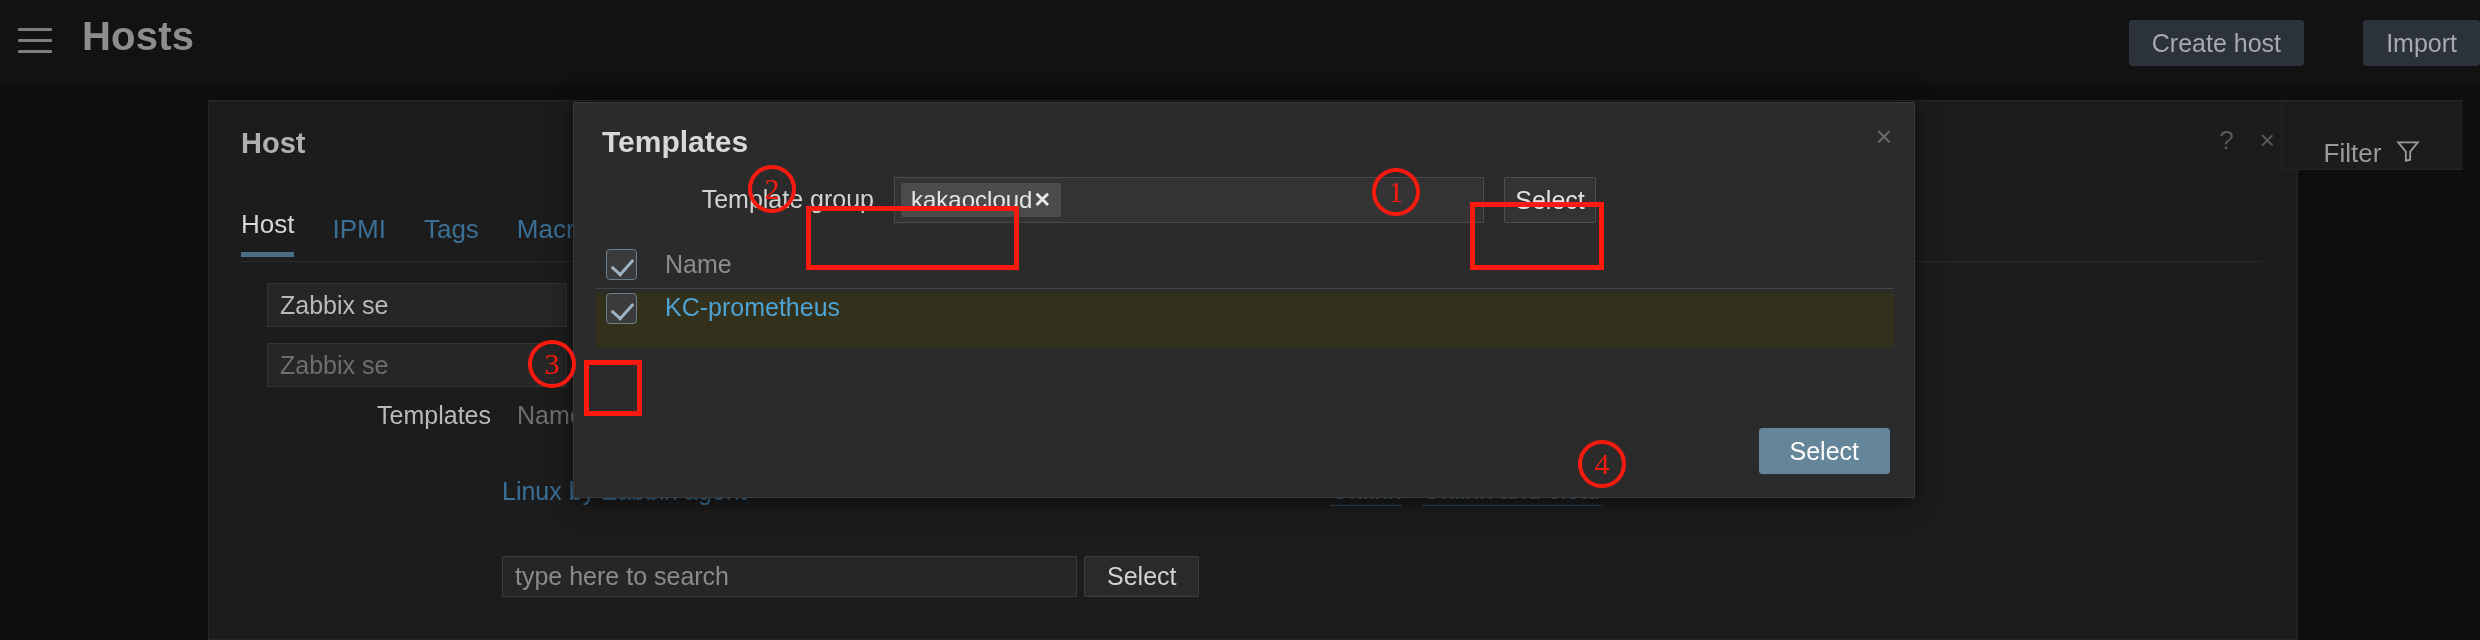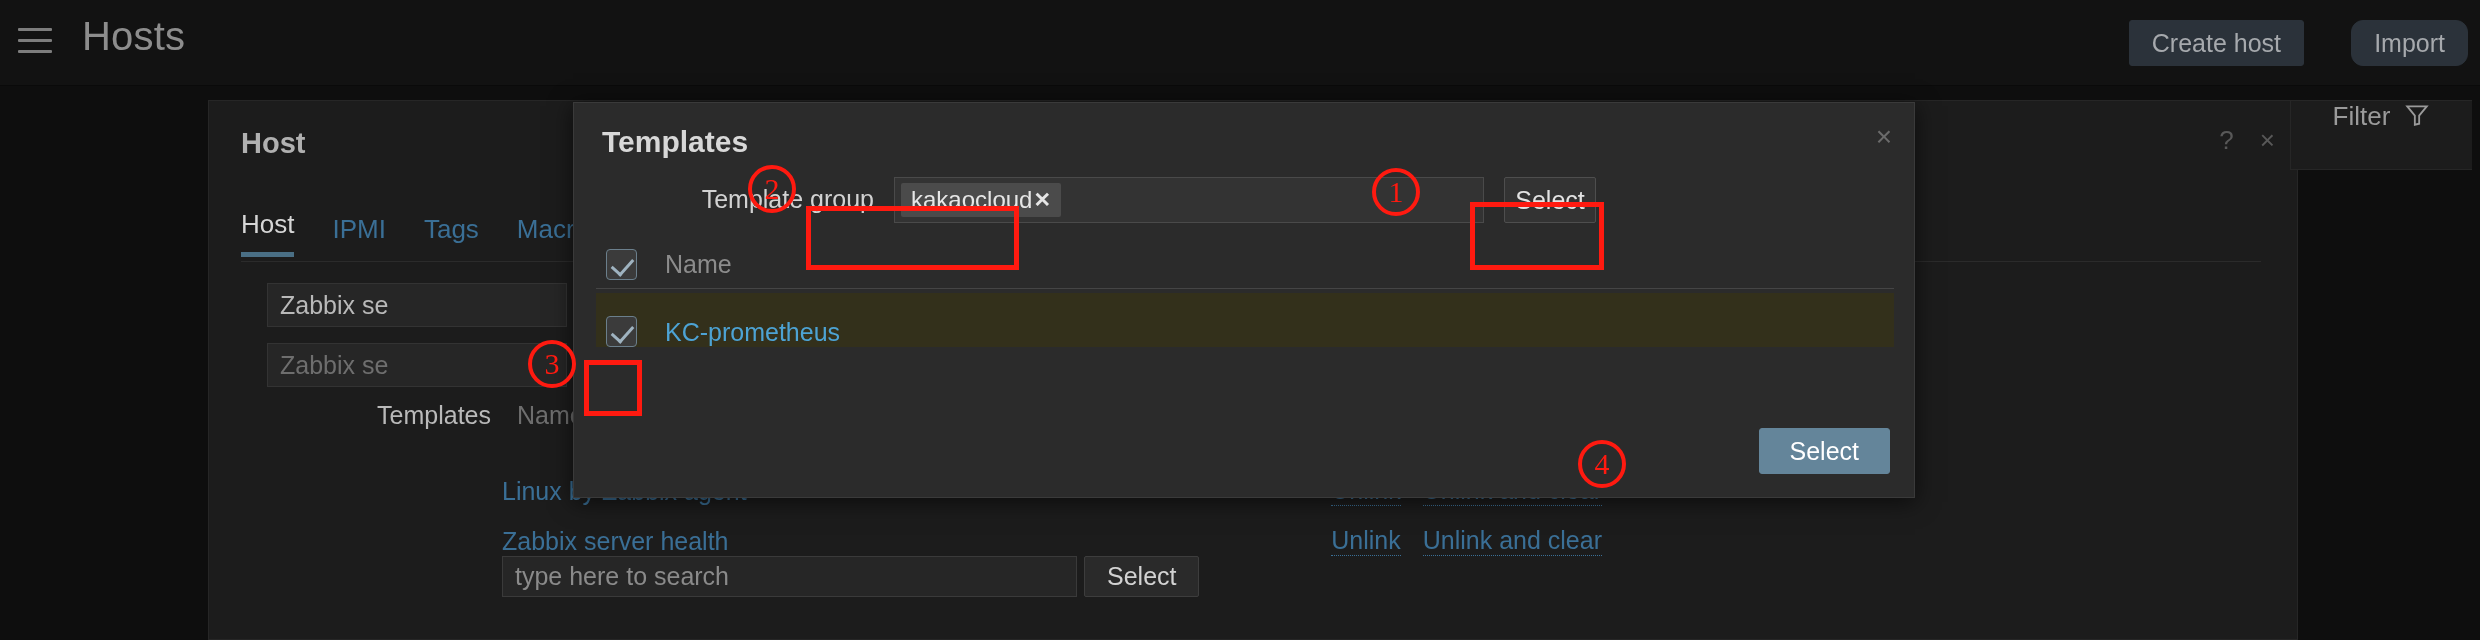--- a/index.html
+++ b/index.html
@@ -20,35 +20,35 @@
   .hamburger {
     position: absolute; left: 18px; top: 28px; width: 34px; height: 30px;
     cursor: pointer;
   }
   .hamburger span {
     display: block; height: 3px; background: #7d7d7d; border-radius: 1px;
     margin-bottom: 8px;
   }
   .page-title {
     position: absolute; left: 82px; top: 14px;
-    font-size: 40px; color: #8d8d8d; font-weight: 400; letter-spacing: .2px;
+    font-size: 40px; color: #8d8d8d; font-weight: 700; letter-spacing: .2px;
   }
   .help-q {
     position: absolute; right: 328px; top: 26px;
     font-size: 28px; color: #5c5c5c; cursor: pointer;
   }
   .btn-ghost {
     position: absolute; top: 20px; height: 46px;
     background: #2b323a; color: #a6a9ad; border: 1px solid #2b323a;
     border-radius: 3px; font-size: 25px; padding: 16px 22px; cursor: pointer;
     font-family: "Liberation Sans", sans-serif;
     display: flex; align-items: center;
   }
   #btn-create-host { right: 176px; }
-  #btn-import { right: 12px; border-radius: 12px; }
+  #btn-import { right: 0; }
 
   
   .host-panel {
     position: absolute; left: 208px; top: 100px; width: 2090px; height: 540px;
     background: #1c1c1c; border: 1px solid #262626;
   }
   .host-panel-title {
     position: absolute; left: 32px; top: 26px;
     font-size: 29px; font-weight: bold; color: #b0b0b0;
   }
@@ -80,23 +80,23 @@
   }
   .btn-dark {
     background: #2a2a2a; border: 1px solid #3d3d3d; color: #d2d2d2;
     font-size: 25px; height: 41px; padding: 0 22px; cursor: pointer; border-radius: 2px;
     font-family: "Liberation Sans", sans-serif;
     display: flex; align-items: center; justify-content: center;
   }
 
   
   .filter-tab {
-    position: absolute; right: 8px; top: 100px; width: 182px; height: 70px;
+    position: absolute; right: 17px; top: 100px; width: 182px; height: 70px;
     background: #1c1c1c; border: 1px solid #262626; border-right: none;
-    display: flex; align-items: flex-start; justify-content: center; gap: 14px;
+    display: flex; align-items: flex-end; justify-content: center; gap: 14px;
     cursor: pointer;
   }
   .filter-tab .lbl { font-size: 26px; color: #9a9a9a; }
 
   
   .modal {
     position: absolute; left: 573px; top: 102px; width: 1342px; height: 396px;
     background: #2b2b2b; border: 1px solid #3a3a3a;
     box-shadow: 0 4px 22px rgba(0,0,0,.6);
   }
@@ -136,21 +136,21 @@
 
   .tbl-head {
     position: absolute; left: 22px; top: 138px; width: 1298px; height: 48px;
     display: flex; align-items: center; gap: 28px; padding-left: 10px;
     border-bottom: 1px solid #454545;
   }
   .tbl-head .col { font-size: 25px; color: #8c8c8c; }
   .tbl-row {
     position: absolute; left: 22px; top: 190px; width: 1298px; height: 54px;
     background: #33301b;
-    display: flex; align-items: flex-end; gap: 28px; padding-left: 10px;
+    display: flex; align-items: flex-start; gap: 28px; padding-left: 10px;
   }
   .tbl-row .cell-link { font-size: 25px; color: #4da3d4; cursor: pointer; }
 
   .modal-footer {
     position: absolute; left: 0; right: 0; bottom: 0; height: 92px;
     display: flex; align-items: center; justify-content: flex-end; gap: 20px;
     padding-right: 24px;
   }
   .btn-primary {
     background: #64859a; border: 1px solid #64859a; color: #fff;
@@ -220,27 +220,20 @@
     </div>
 
     <div class="frow" style="left:293px; top:375px; width:1100px; justify-content:space-between;">
       <span class="tpl-link">Linux by Zabbix agent</span>
       <span style="display:flex; gap:22px;">
         <span class="unlink">Unlink</span>
         <span class="unlink">Unlink and clear</span>
       </span>
     </div>
 
-    <div class="frow" style="left:293px; top:425px; width:1100px; justify-content:space-between;">
-      <span class="tpl-link">Zabbix server health</span>
-      <span style="display:flex; gap:22px;">
-        <span class="unlink">Unlink</span>
-        <span class="unlink">Unlink and clear</span>
-      </span>
-    </div>
 
     <div class="search-box">type here to search</div>
     <button class="btn-dark" style="position:absolute; left:875px; top:455px;">Select</button>
   </div>
 
   <div class="filter-tab">
     <span class="lbl">Filter</span>
     <span>
       <svg width="26" height="28" viewBox="0 0 24 24" fill="none" stroke="#9a9a9a" stroke-width="1.7">
         <path d="M3 4h18l-7 8.5V20l-4 1v-8.5L3 4z"></path>

